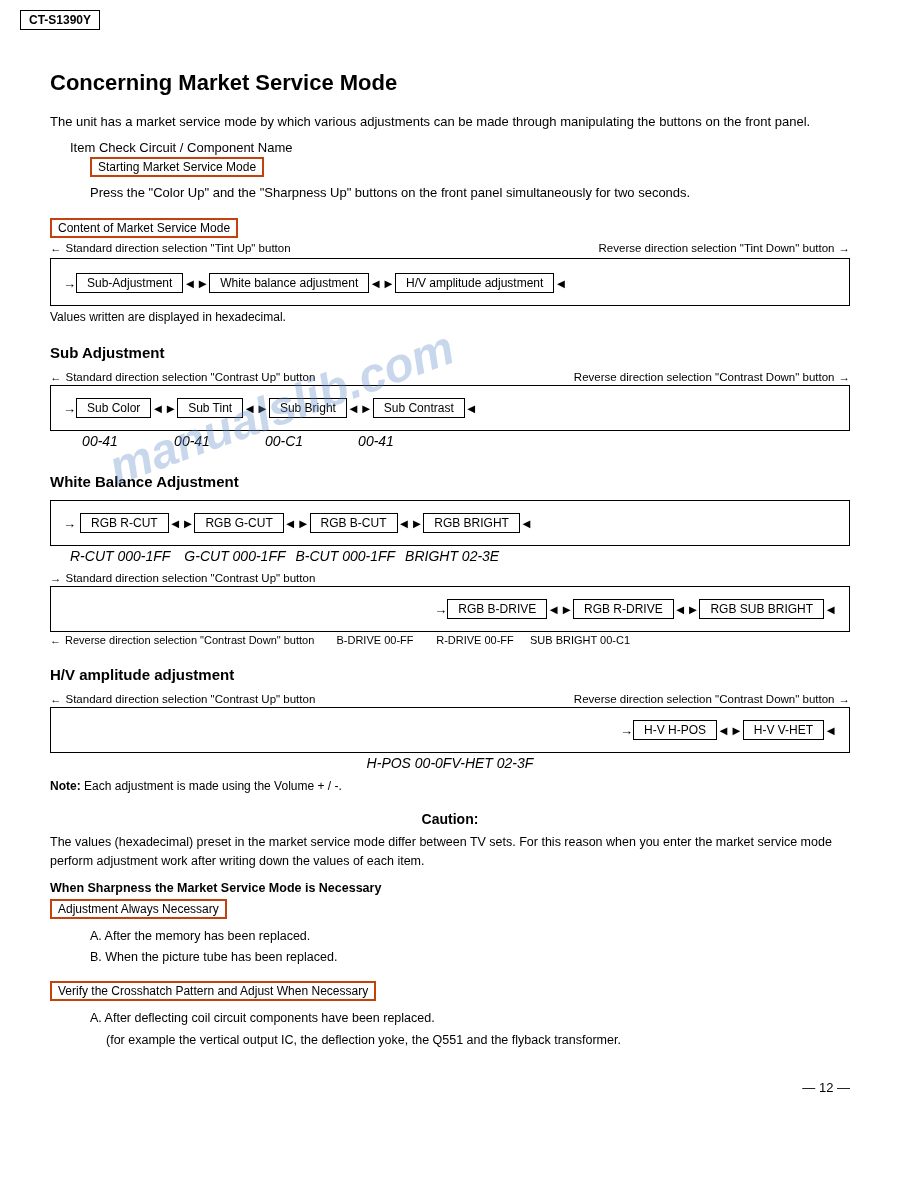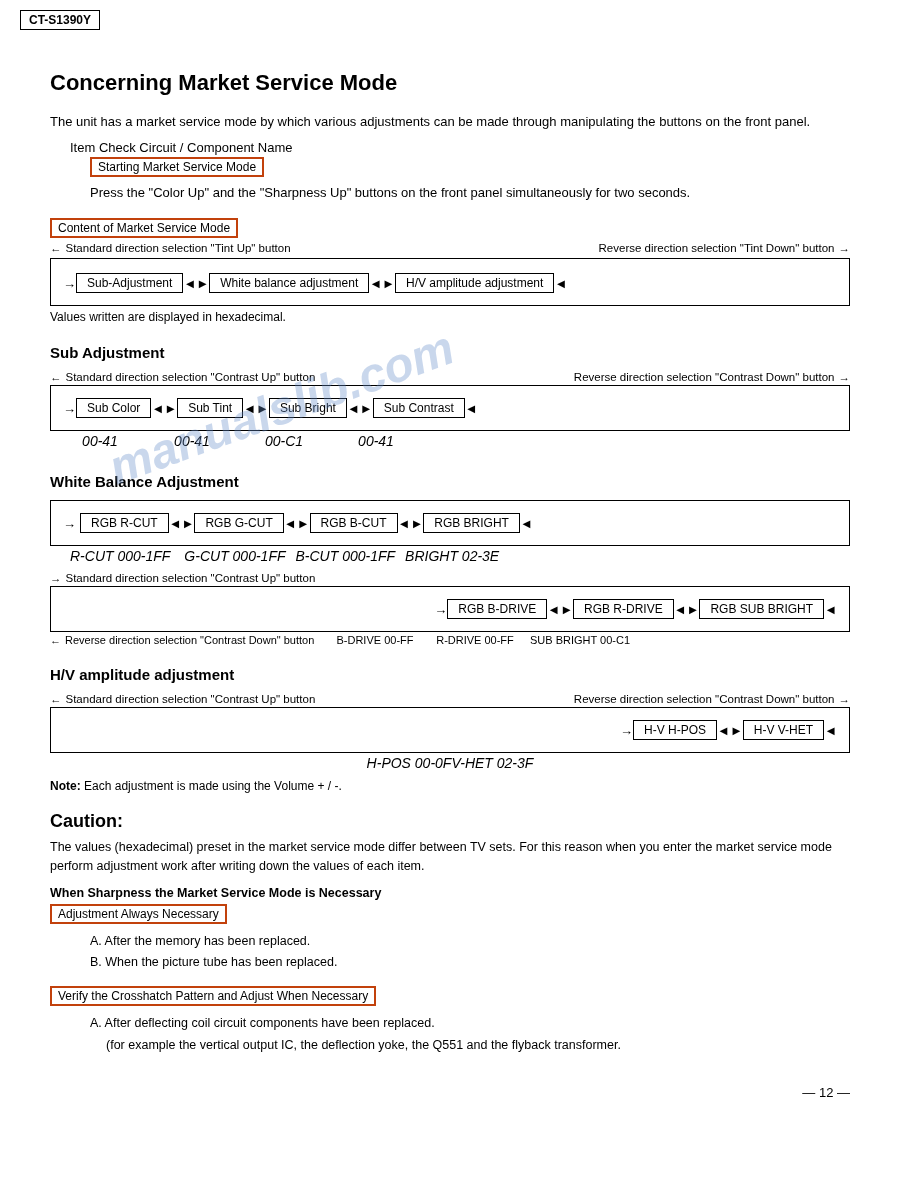--- a/index.html
+++ b/index.html
@@ -83,24 +83,25 @@
       margin: 4px 0;
     }
 
     .note-text {
       margin-top: 6px;
       margin-bottom: 10px;
       font-size: 12px;
     }
 
     .caution-heading {
-      font-size: 18px;
+      font-size: 14px;
       font-weight: bold;
       margin-top: 18px;
       margin-bottom: 6px;
+      text-align: center;
     }
 
     .caution-text {
       line-height: 1.5;
       margin-bottom: 10px;
       font-size: 12.5px;
     }
 
     .bold-label {
       font-weight: bold;

